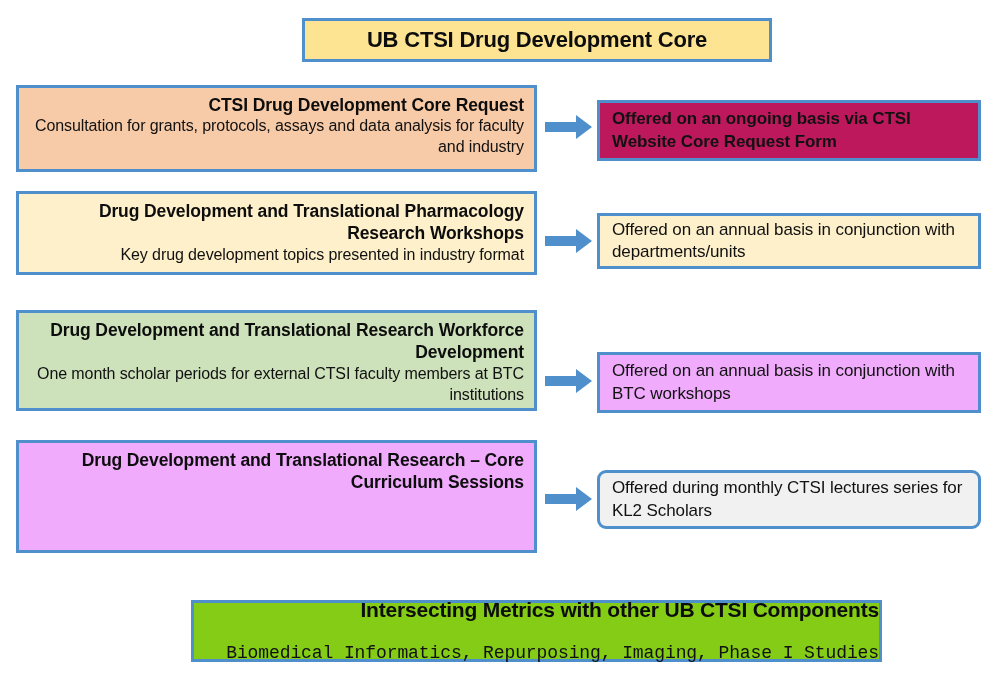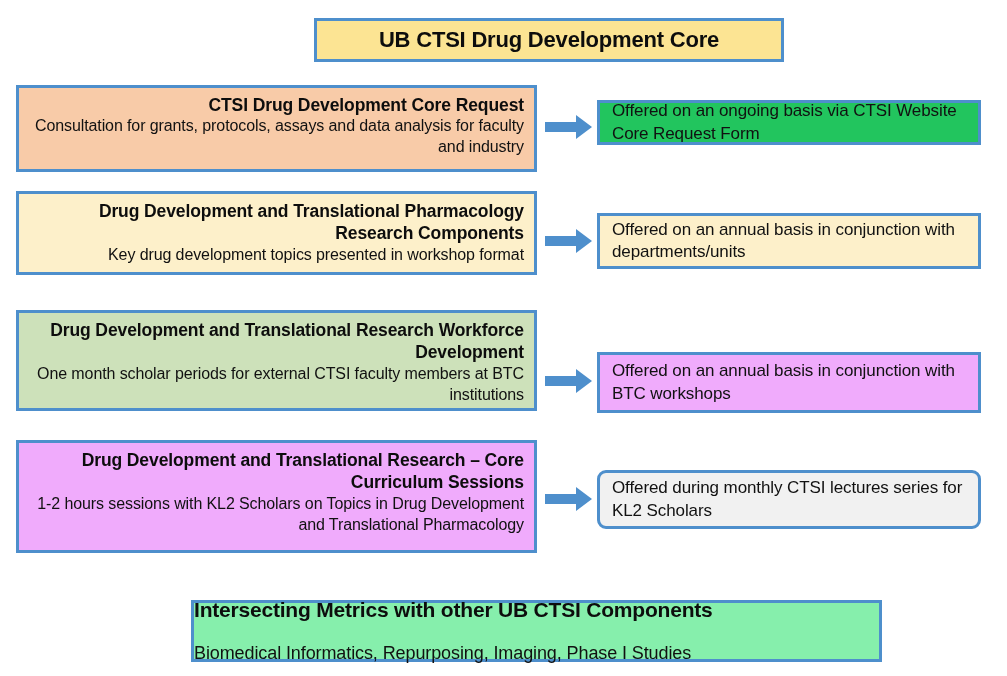--- a/index.html
+++ b/index.html
@@ -47,21 +47,20 @@
   #header-box {
     left: 302px;
     top: 18px;
     width: 470px;
     height: 44px;
     background: #FCE493;
     padding: 0;
     display: flex;
     align-items: center;
     justify-content: center;
-    margin-left: 12px;
   }
   #header-box .hdr-text {
     font-weight: bold;
     font-size: 22px;
     letter-spacing: -0.2px;
     color: #0d0d0d;
   }
 
   
   .left-box { left: 16px; width: 521px; text-align: right; }
@@ -71,57 +70,58 @@
   #left-box-3 { top: 440px; height: 113px; background: #f0abfc; }
 
   
   .right-box {
     left: 597px;
     width: 384px;
     padding: 8px 10px 8px 12px;
     display: flex;
     align-items: center;
   }
-  #right-box-0 { top: 100px; height: 45px; background: #22c55e; }
+  #right-box-0 { top: 100px; height: 61px; background: #be185d; font-weight: bold; }
   #right-box-1 { top: 213px; height: 56px; background: #FDF0CA; }
   #right-box-2 { top: 352px; height: 61px; background: #f0abfc; }
   #right-box-3 { top: 470px; height: 59px; background: #F1F1F1; border-radius: 9px; }
   .right-box .note {
     font-size: 17px;
     line-height: 1.32;
     letter-spacing: -0.1px;
     color: #111111;
   }
 
   
   #footer-box {
     left: 191px;
     top: 600px;
     width: 691px;
     height: 62px;
-    background: #86efac;
+    background: #84cc16;
     padding: 0;
     display: flex;
     flex-direction: column;
-    align-items: flex-start;
+    align-items: flex-end;
     justify-content: center;
   }
   #footer-box .ftr-title {
     font-weight: bold;
     font-size: 21px;
     letter-spacing: -0.2px;
     color: #0d0d0d;
     line-height: 1.2;
   }
   #footer-box .ftr-sub {
     font-size: 18px;
     letter-spacing: -0.1px;
     color: #111111;
     line-height: 1.25;
     margin-top: 20px;
+    font-family: Liberation Mono, monospace;
   }
 
   
   .arrow {
     position: absolute;
     left: 545px;
     width: 48px;
     height: 26px;
   }
   #arrow-0 { top: 114px; }
@@ -143,22 +143,22 @@
     <div class="desc">Consultation for grants, protocols, assays and data analysis for faculty and industry</div>
   </div>
   <svg class="arrow" id="arrow-0" viewBox="0 0 48 26" aria-hidden="true">
     <polygon points="0,8 31,8 31,1 47,13 31,25 31,18 0,18" fill="#4E8FCC"></polygon>
   </svg>
   <div class="box right-box" id="right-box-0">
     <span class="note">Offered on an ongoing basis via CTSI Website Core Request Form</span>
   </div>
 
   <div class="box left-box" id="left-box-1">
-    <div class="title">Drug Development and Translational Pharmacology Research Components</div>
-    <div class="desc">Key drug development topics presented in workshop format</div>
+    <div class="title">Drug Development and Translational Pharmacology Research Workshops</div>
+    <div class="desc">Key drug development topics presented in industry format</div>
   </div>
   <svg class="arrow" id="arrow-1" viewBox="0 0 48 26" aria-hidden="true">
     <polygon points="0,8 31,8 31,1 47,13 31,25 31,18 0,18" fill="#4E8FCC"></polygon>
   </svg>
   <div class="box right-box" id="right-box-1">
     <span class="note">Offered on an annual basis in conjunction with departments/units</span>
   </div>
 
   <div class="box left-box" id="left-box-2">
     <div class="title">Drug Development and Translational Research Workforce Development</div>
@@ -166,21 +166,20 @@
   </div>
   <svg class="arrow" id="arrow-2" viewBox="0 0 48 26" aria-hidden="true">
     <polygon points="0,8 31,8 31,1 47,13 31,25 31,18 0,18" fill="#4E8FCC"></polygon>
   </svg>
   <div class="box right-box" id="right-box-2">
     <span class="note">Offered on an annual basis in conjunction with BTC workshops</span>
   </div>
 
   <div class="box left-box" id="left-box-3">
     <div class="title">Drug Development and Translational Research – Core Curriculum Sessions</div>
-    <div class="desc">1-2 hours sessions with KL2 Scholars on Topics in Drug Development and Translational Pharmacology</div>
   </div>
   <svg class="arrow" id="arrow-3" viewBox="0 0 48 26" aria-hidden="true">
     <polygon points="0,8 31,8 31,1 47,13 31,25 31,18 0,18" fill="#4E8FCC"></polygon>
   </svg>
   <div class="box right-box" id="right-box-3">
     <span class="note">Offered during monthly CTSI lectures series for KL2 Scholars</span>
   </div>
 
   <div class="box" id="footer-box">
     <div class="ftr-title">Intersecting Metrics with other UB CTSI Components</div>

